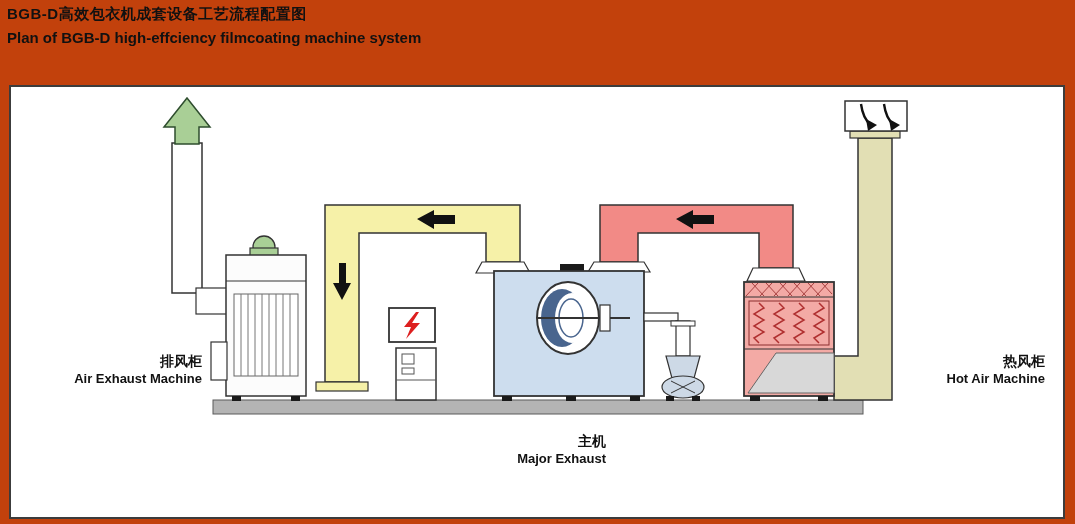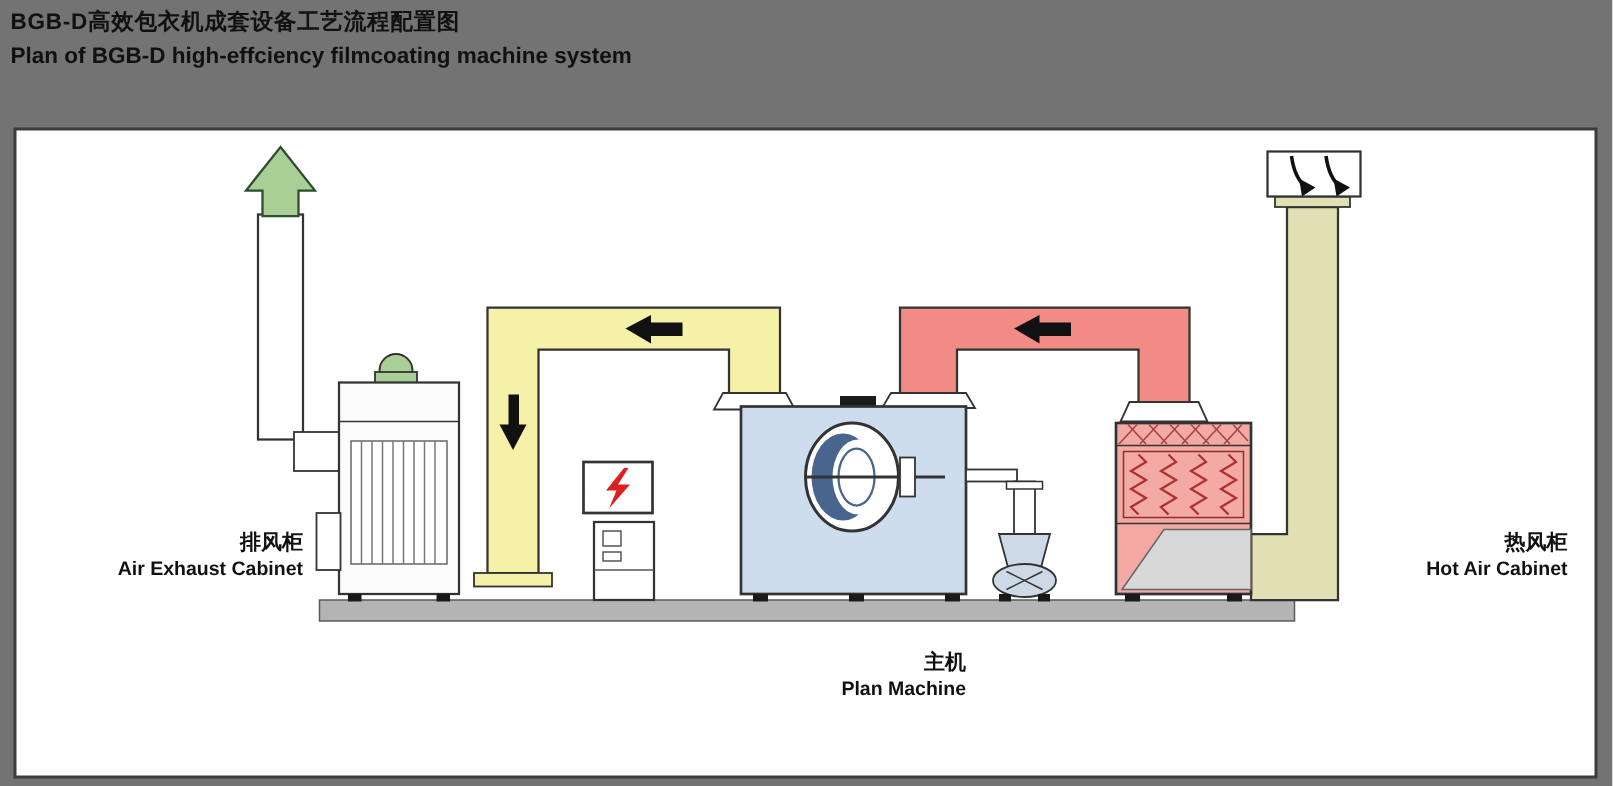--- a/index.html
+++ b/index.html
@@ -1,18 +1,18 @@
 <!DOCTYPE html>
 <html><head>
 <meta charset="utf-8">
 <style>
   * { margin:0; padding:0; box-sizing:border-box; }
   html,body { background:#ffffff; }
   body { font-family:"Liberation Sans","DejaVu Sans",sans-serif; color:#111; }
-  .page { position:relative; width:1075px; height:524px; background:#737373; overflow:hidden; }
+  .page { position:relative; width:1075px; height:524px; background:#c2410c; overflow:hidden; }
   .title-zh { position:absolute; left:7px; top:5px; font-size:15px; font-weight:bold; letter-spacing:.5px; }
   .title-en { position:absolute; left:7px; top:29px; font-size:15px; font-weight:bold;text-align:center; }
   .diagram-svg { position:absolute; left:0; top:0; }
   .diagram-label { position:absolute; text-align:right; font-weight:bold; line-height:1.25; }
   .diagram-label .zh { font-size:14px; }
   .diagram-label .en { font-size:13px; }
 </style>
 </head>
 <body>
 
@@ -142,26 +142,26 @@
       </g>
       <line x1="744" y1="349" x2="834" y2="349" stroke="#333" stroke-width="1"></line>
       <polygon points="748,393 776,353 834,353 834,393" fill="#d8d8d8" stroke="#666" stroke-width="1"></polygon>
       <rect x="750" y="396" width="10" height="5" fill="#1a1a1a"></rect>
       <rect x="818" y="396" width="10" height="5" fill="#1a1a1a"></rect>
     </g>
   </svg>
 
   <div class="diagram-label" style="left:52px; top:353px; width:150px;">
     <div class="zh">排风柜</div>
-    <div class="en">Air Exhaust Cabinet</div>
+    <div class="en">Air Exhaust Machine</div>
   </div>
 
-  <div class="diagram-label" style="left:464px; top:433px; width:180px;">
+  <div class="diagram-label" style="left:426px; top:433px; width:180px;">
     <div class="zh">主机</div>
-    <div class="en">Plan Machine</div>
+    <div class="en">Major Exhaust</div>
   </div>
 
   <div class="diagram-label" style="left:905px; top:353px; width:140px;">
     <div class="zh">热风柜</div>
-    <div class="en">Hot Air Cabinet</div>
+    <div class="en">Hot Air Machine</div>
   </div>
 
 </div>
 
 </body></html>

